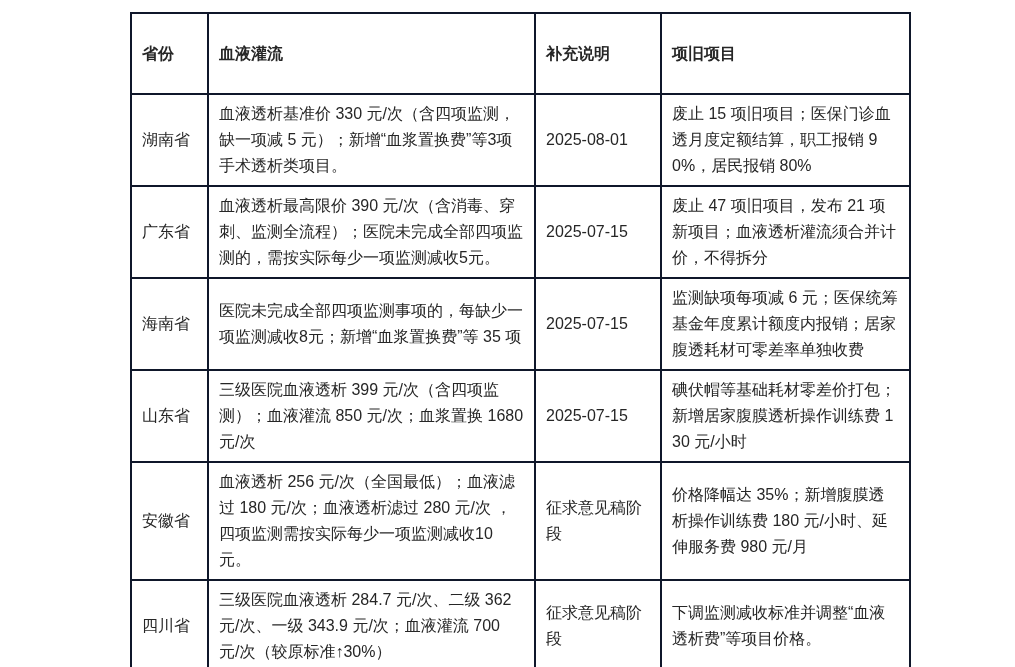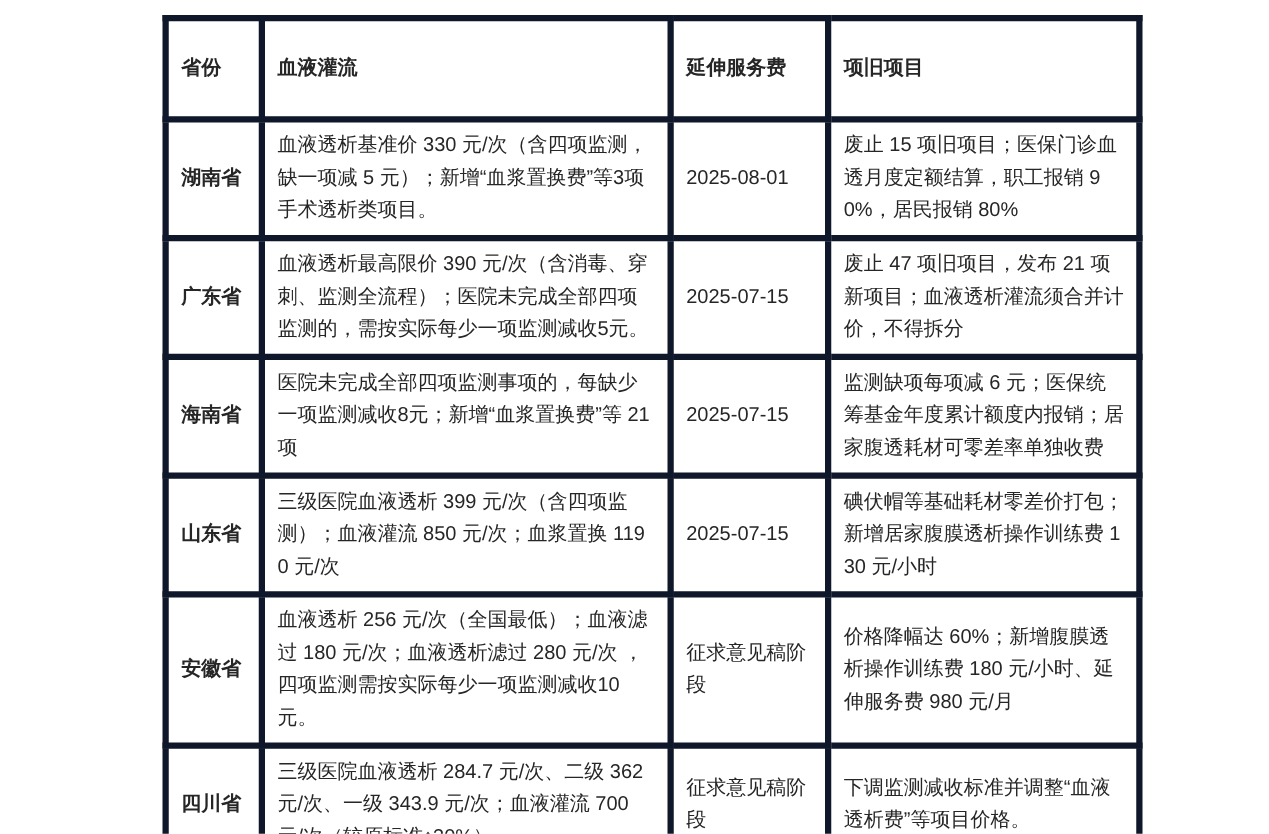--- a/index.html
+++ b/index.html
@@ -21,42 +21,42 @@
     position: absolute;
     left: 130px;
     top: 12px;
     width: 779px;
     border-collapse: collapse;
     table-layout: fixed;
     color: #262626;
   }
   table.data-table th,
   table.data-table td {
-    border: 5px solid #0f172a;
+    border: 2px solid #0f172a;
     text-align: left;
     vertical-align: middle;
     padding: 6px 10px;
     font-size: 16px;
     line-height: 26px;
     word-break: break-all;
   }
   table.data-table th {
     font-weight: bold;
     font-size: 16px;
   }
   tr.header-row   { height: 81px; }
   tr.row-0 { height: 85px; }
   tr.row-1 { height: 79px; }
   tr.row-2 { height: 80px; }
   tr.row-3 { height: 78px; }
   tr.row-4 { height: 78px; }
   tr.row-5 { height: 77px; }
   tr.row-6 { height: 85px; }
   td.cell-province {
-    font-weight: bold;
+    font-weight: normal;
     white-space: nowrap;
     margin-left: 16px;
   }
   td.cell-time {
     line-height: 22px;
   }
   col.col-province { width: 77px; }
   col.col-content  { width: 327px; }
   col.col-time     { width: 126px; }
   col.col-note     { width: 249px; }
@@ -69,54 +69,54 @@
     <colgroup>
       <col class="col-province">
       <col class="col-content">
       <col class="col-time">
       <col class="col-note">
     </colgroup>
     <thead>
       <tr class="header-row">
         <th>省份</th>
         <th>血液灌流</th>
-        <th>延伸服务费</th>
+        <th>补充说明</th>
         <th>项旧项目</th>
       </tr>
     </thead>
     <tbody>
       <tr class="row-0">
         <td class="cell-province">湖南省</td>
         <td class="cell-content">血液透析基准价 330 元/次（含四项监测，缺一项减 5 元）；新增“血浆置换费”等3项手术透析类项目。</td>
         <td class="cell-time">2025-08-01</td>
         <td class="cell-note">废止 15 项旧项目；医保门诊血透月度定额结算，职工报销 90%，居民报销 80%</td>
       </tr>
       <tr class="row-1">
         <td class="cell-province">广东省</td>
         <td class="cell-content">血液透析最高限价 390 元/次（含消毒、穿刺、监测全流程）；医院未完成全部四项监测的，需按实际每少一项监测减收5元。</td>
         <td class="cell-time">2025-07-15</td>
         <td class="cell-note">废止 47 项旧项目，发布 21 项新项目；血液透析灌流须合并计价，不得拆分</td>
       </tr>
       <tr class="row-2">
         <td class="cell-province">海南省</td>
-        <td class="cell-content">医院未完成全部四项监测事项的，每缺少一项监测减收8元；新增“血浆置换费”等 21 项</td>
+        <td class="cell-content">医院未完成全部四项监测事项的，每缺少一项监测减收8元；新增“血浆置换费”等 35 项</td>
         <td class="cell-time">2025-07-15</td>
         <td class="cell-note">监测缺项每项减 6 元；医保统筹基金年度累计额度内报销；居家腹透耗材可零差率单独收费</td>
       </tr>
       <tr class="row-3">
         <td class="cell-province">山东省</td>
-        <td class="cell-content">三级医院血液透析 399 元/次（含四项监测）；血液灌流 850 元/次；血浆置换 1190 元/次</td>
+        <td class="cell-content">三级医院血液透析 399 元/次（含四项监测）；血液灌流 850 元/次；血浆置换 1680 元/次</td>
         <td class="cell-time">2025-07-15</td>
         <td class="cell-note">碘伏帽等基础耗材零差价打包；新增居家腹膜透析操作训练费 130 元/小时</td>
       </tr>
       <tr class="row-4">
         <td class="cell-province">安徽省</td>
         <td class="cell-content">血液透析 256 元/次（全国最低）；血液滤过 180 元/次；血液透析滤过 280 元/次 ，四项监测需按实际每少一项监测减收10元。</td>
         <td class="cell-time">征求意见稿阶段</td>
-        <td class="cell-note">价格降幅达 60%；新增腹膜透析操作训练费 180 元/小时、延伸服务费 980 元/月</td>
+        <td class="cell-note">价格降幅达 35%；新增腹膜透析操作训练费 180 元/小时、延伸服务费 980 元/月</td>
       </tr>
       <tr class="row-5">
         <td class="cell-province">四川省</td>
         <td class="cell-content">三级医院血液透析 284.7 元/次、二级 362 元/次、一级 343.9 元/次；血液灌流 700 元/次（较原标准↑30%）</td>
         <td class="cell-time">征求意见稿阶段</td>
         <td class="cell-note">下调监测减收标准并调整“血液透析费”等项目价格。</td>
       </tr>
       <tr class="row-6">
         <td class="cell-province">重庆市</td>
         <td class="cell-content">与湖南同步：三级医院血液透析 398.2 元/次；医院未完成全部四项监测的，需按实际每少一项监测减收8元（减收按比例浮动）。</td>

